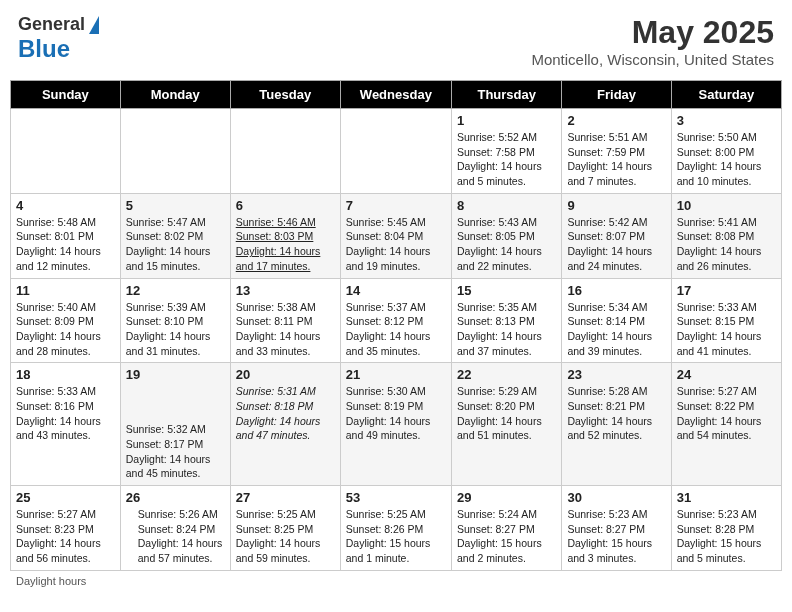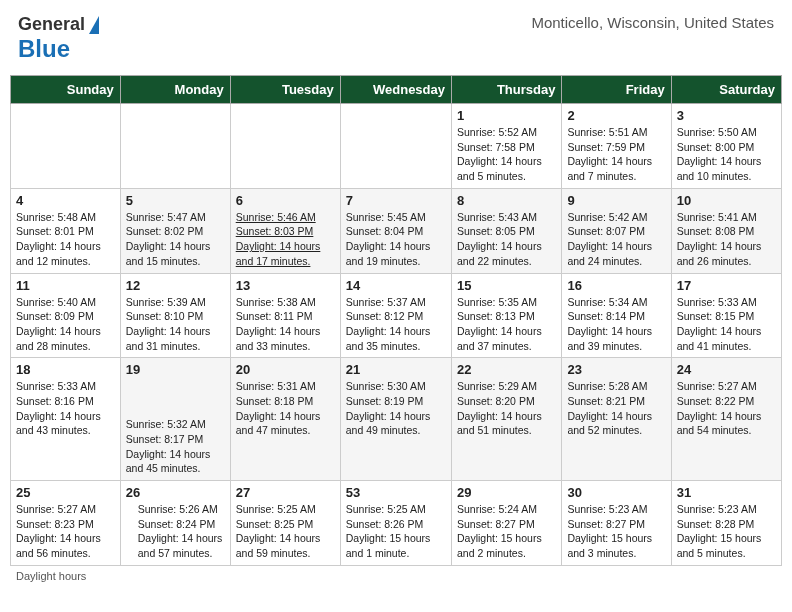--- a/index.html
+++ b/index.html
@@ -56,23 +56,23 @@
     .subtitle {
       font-size: 15px;
       color: #555;
     }
     .calendar {
       border-collapse: collapse;
       width: 100%;
       border: 1px solid #ccc;
     }
     .calendar th {
-      background-color: #14532d;
+      background-color: #000000;
       color: white;
-      text-align: right;
+      text-align: center;
       padding: 6px 6px;
       font-size: 13px;
       border: 1px solid #aaa;
       margin-left: 44px;
     }
     .calendar td {
       vertical-align: top;
       padding: 4px 5px;
       border: 1px solid #ccc;
       width: 113px;
@@ -113,20 +113,21 @@
 
 <div class="header">
   <div class="logo">
     <div class="logo-top">
       <span class="logo-general">General</span>
       <span class="logo-triangle"></span>
     </div>
     <span class="logo-blue">Blue</span>
   </div>
   <div class="title-section">
+    <div class="main-title">May 2025</div>
     <div class="subtitle">Monticello, Wisconsin, United States</div>
   </div>
 </div>
 
 <table class="calendar">
   <thead>
     <tr id="weekday-header">
     <th>Sunday</th>
         <th>Monday</th>
         <th>Tuesday</th>
@@ -276,21 +277,21 @@
         </td>
         <td>
           <span class="day-number">19</span>
           <div class="day-info" style="white-space: pre-line; margin-top: 40px;">Sunrise: 5:32 AM
 Sunset: 8:17 PM
 Daylight: 14 hours
 and 45 minutes.</div>
         </td>
         <td>
           <span class="day-number">20</span>
-          <div class="day-info" style="white-space: pre-line;">Sunrise: 5:31 AM
+          <div class="day-info" style="white-space: pre-line; font-style: italic;">Sunrise: 5:31 AM
 Sunset: 8:18 PM
 Daylight: 14 hours
 and 47 minutes.</div>
         </td>
         <td>
           <span class="day-number">21</span>
           <div class="day-info" style="white-space: pre-line;">Sunrise: 5:30 AM
 Sunset: 8:19 PM
 Daylight: 14 hours
 and 49 minutes.</div>

